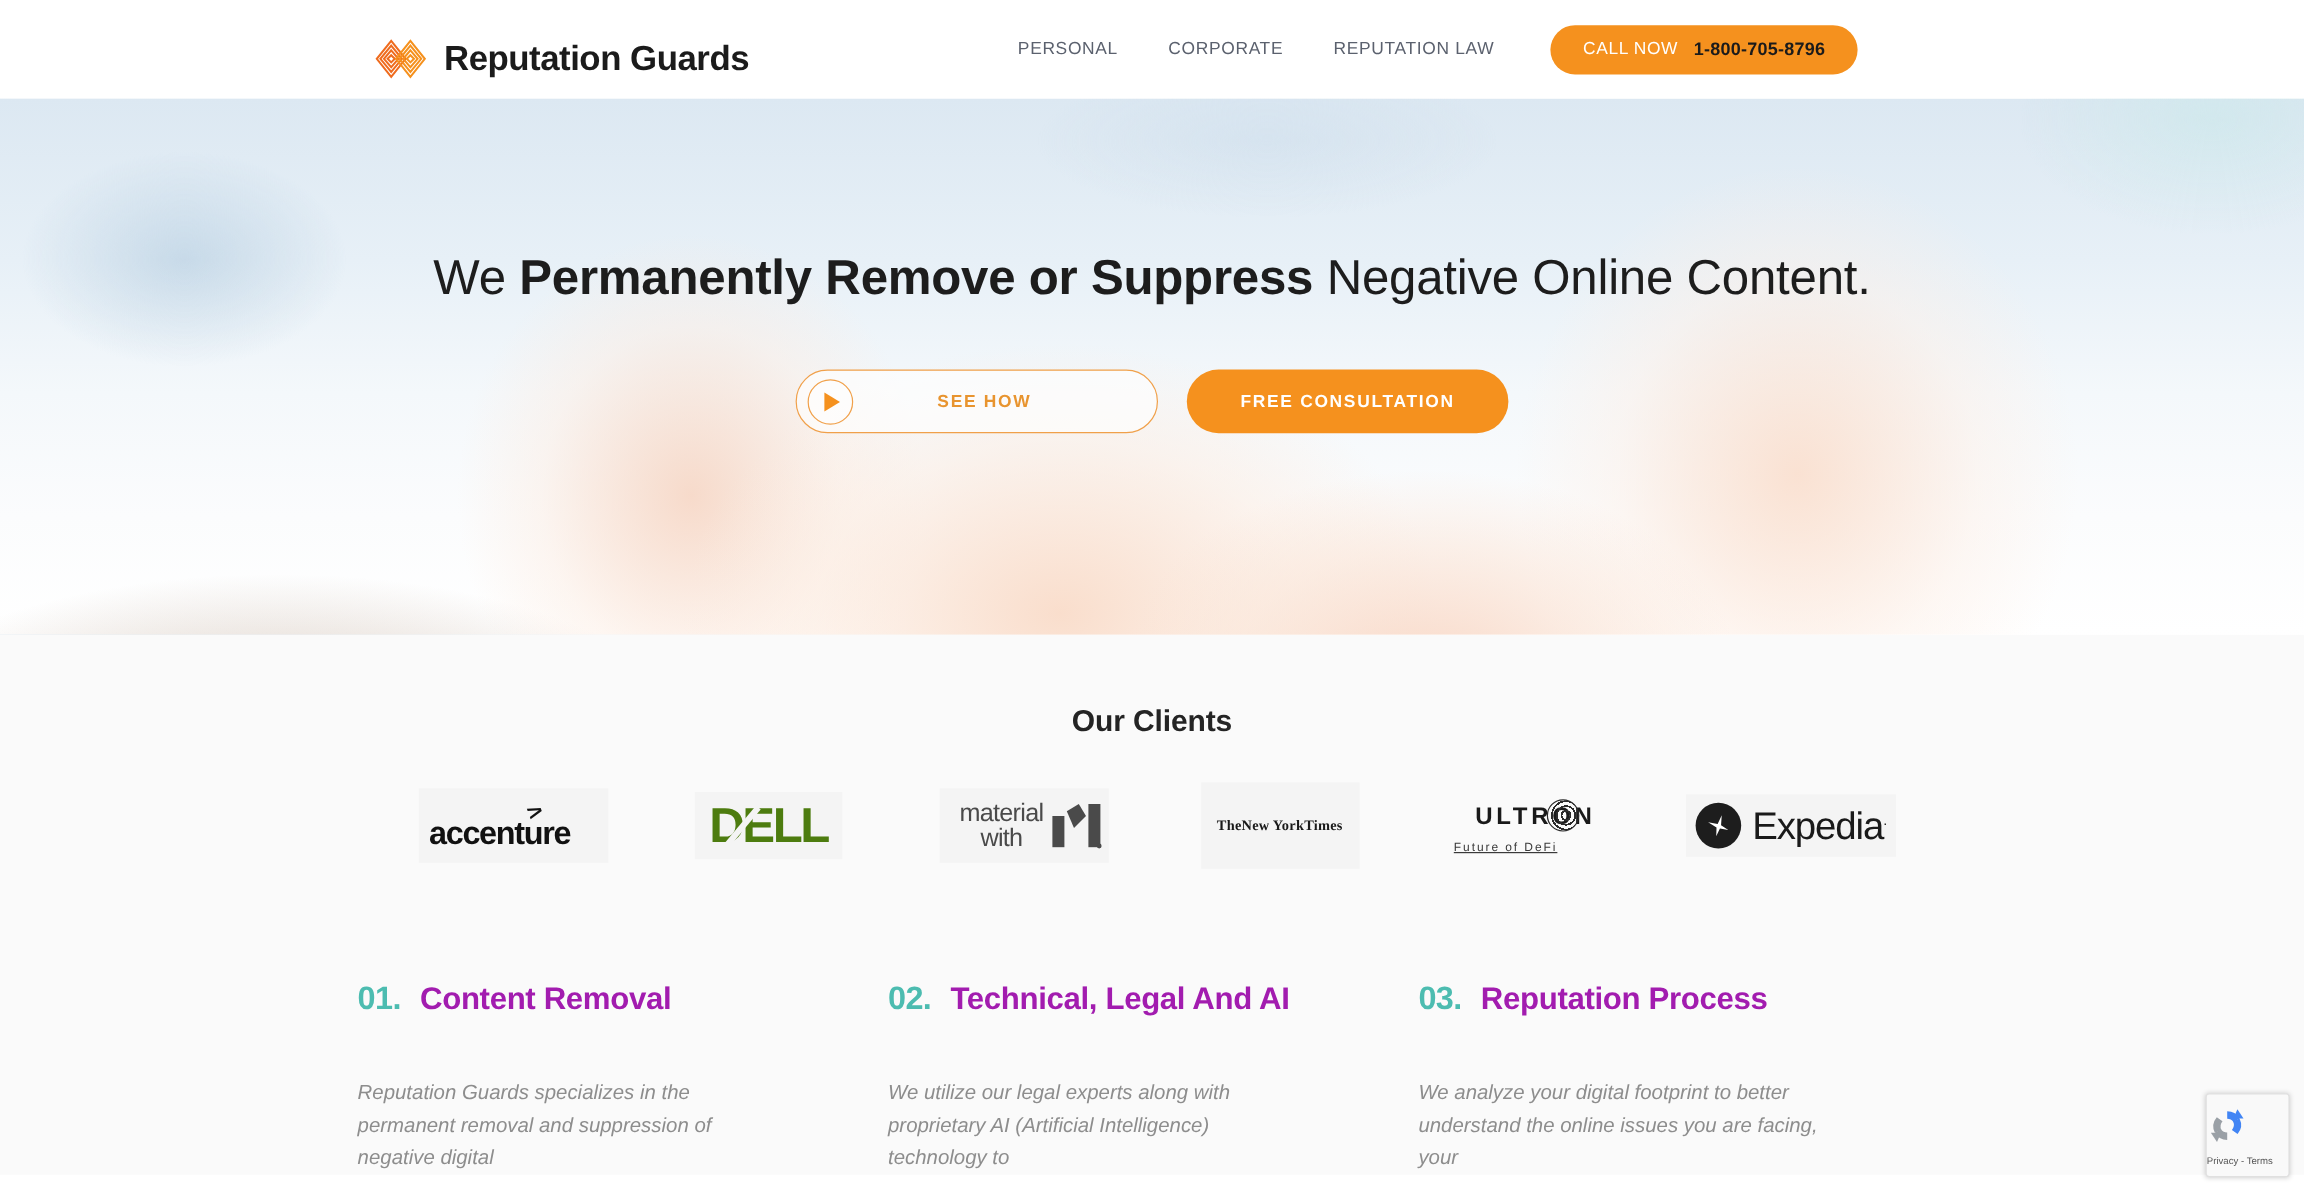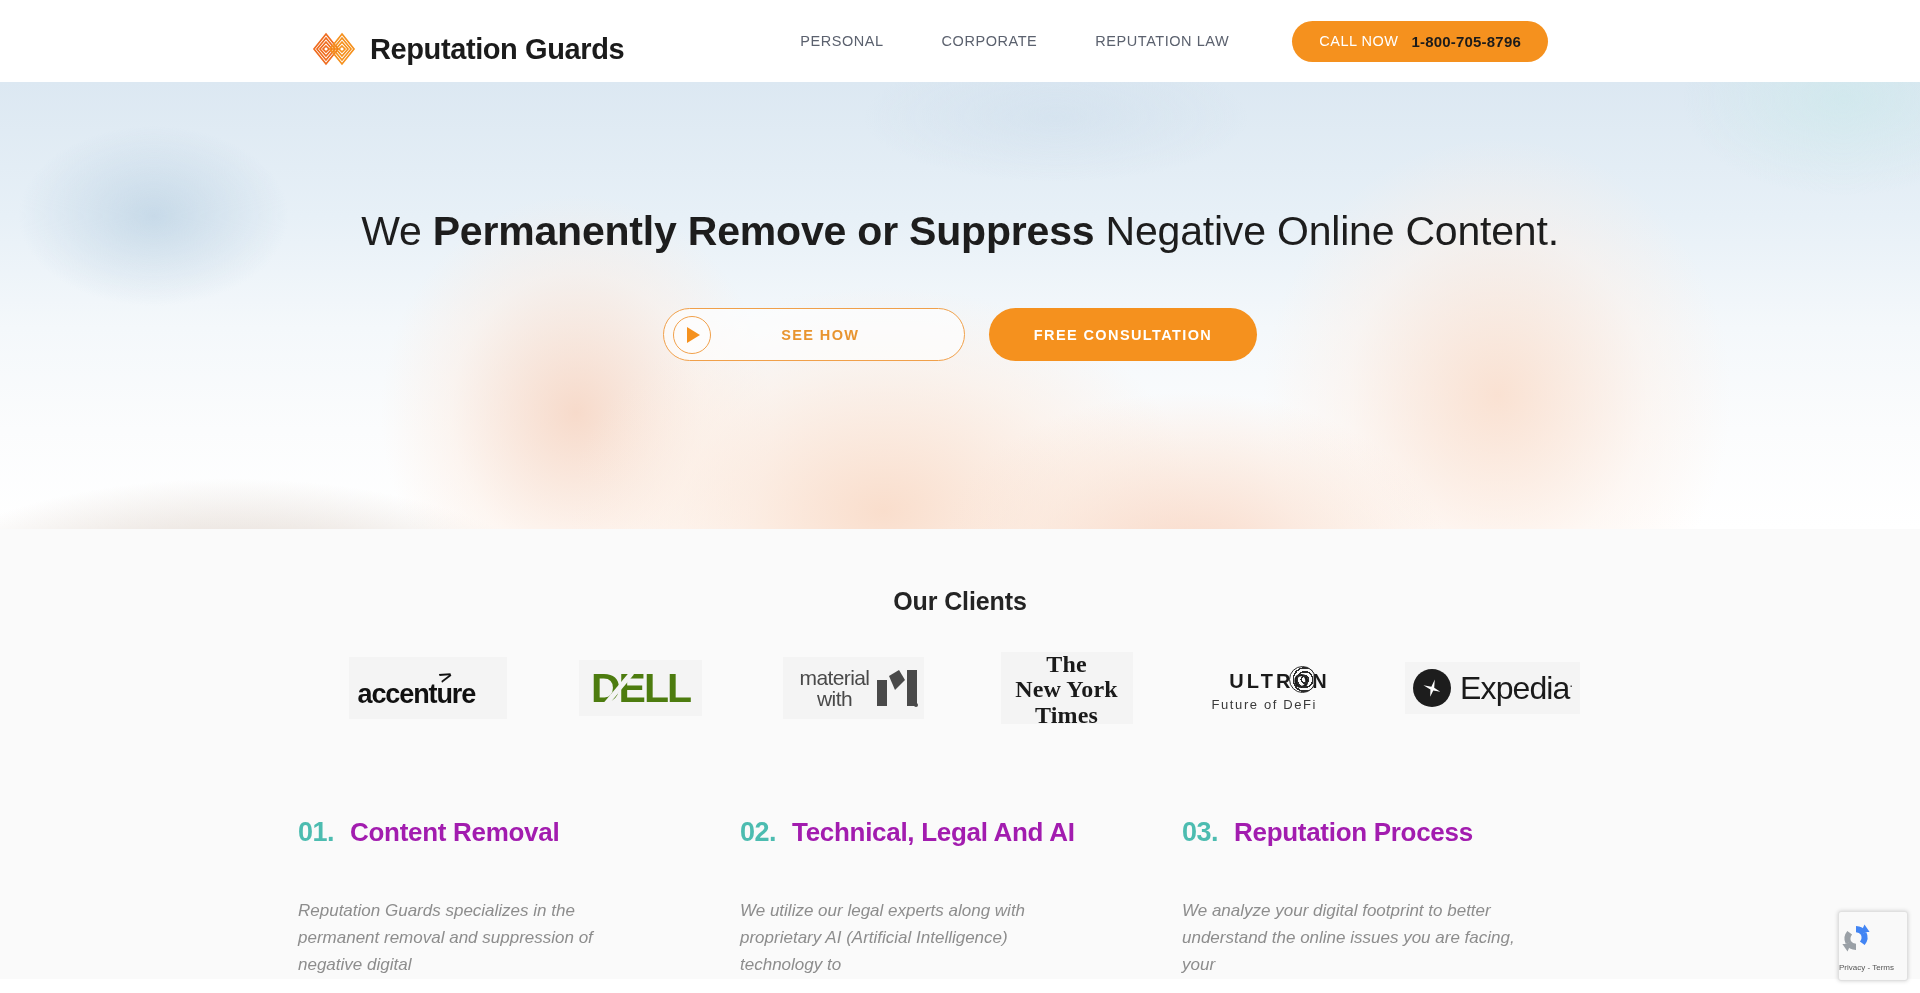--- a/index.html
+++ b/index.html
@@ -34,21 +34,21 @@
     color: #1b1b1b;
     letter-spacing: -0.4px;
     white-space: nowrap;
   }
 
   .main-nav {
     margin-left: auto;
     margin-right: 372px;
     display: flex;
     align-items: center;
-    gap: 16px;
+    gap: 0;
   }
   .nav-link {
     font-size: 14.5px;
     letter-spacing: 0.55px;
     color: #5b616e;
     text-decoration: none;
     padding: 0 21px;
     white-space: nowrap;
     font-weight: 500;
   }
@@ -230,35 +230,36 @@
   }
   
   .logo-matbank { width: 141px; height: 62px; display: flex; align-items: center; gap: 6px; }
   .mb-words { font-size: 21px; color: #4a4a4a; line-height: 1.0; text-align: center; letter-spacing: -0.6px; margin-left: 12px; }
   .mb-mark { width: 44px; height: 40px; }
   
   .logo-nyt {
     width: 132px; height: 72px;
     font-family: "Liberation Serif", serif;
     color: #1a1a1a; text-align: center;
-    line-height: 1.06; font-size: 24px; font-weight: bold;
-    display: flex; flex-direction: column; justify-content: space-between;
+    line-height: 1.06; font-size: 12px; font-weight: bold;
+    display: flex; flex-direction: row; justify-content: center;
     letter-spacing: 0.2px;
   }
   
   .logo-ultron { width: 148px; height: 52px; position: relative; }
   .ul-text {
     position: absolute; top: 8px; left: 0; width: 100%;
     text-align: center; font-size: 20px; font-weight: bold;
     color: #1a1a1a; letter-spacing: 3.1px;
   }
   .ul-sub {
     position: absolute; bottom: 2px; left: 0; width: 100%;
-    text-align: left; font-size: 13px; color: #3a3a3a; letter-spacing: 1.6px;
+    text-align: left; font-size: 10px; color: #3a3a3a; letter-spacing: 1.6px;
     padding-left: 6px;
+    text-decoration: underline;
   }
   .ul-globe {
     position: absolute; left: 83px; top: 4px;
     width: 27px; height: 27px; border-radius: 50%;
     background:
       radial-gradient(circle at 60% 50%, transparent 0 3px, #2b2b2b 3px 4.5px, transparent 4.5px 7px, #2b2b2b 7px 8.5px, transparent 8.5px 11px, #2b2b2b 11px 12.5px, transparent 12.5px);
     border: 1.4px solid #2b2b2b;
   }
   
   .logo-expedia { width: 175px; height: 52px; display: flex; align-items: center; gap: 9px; }

